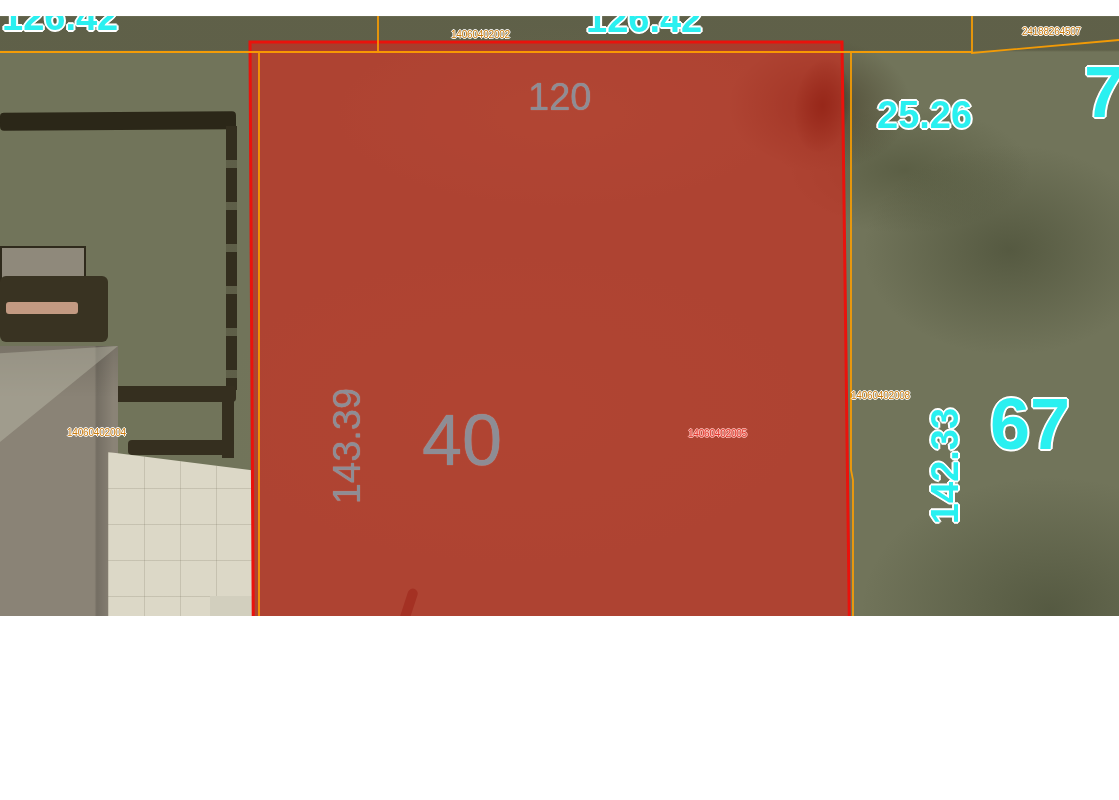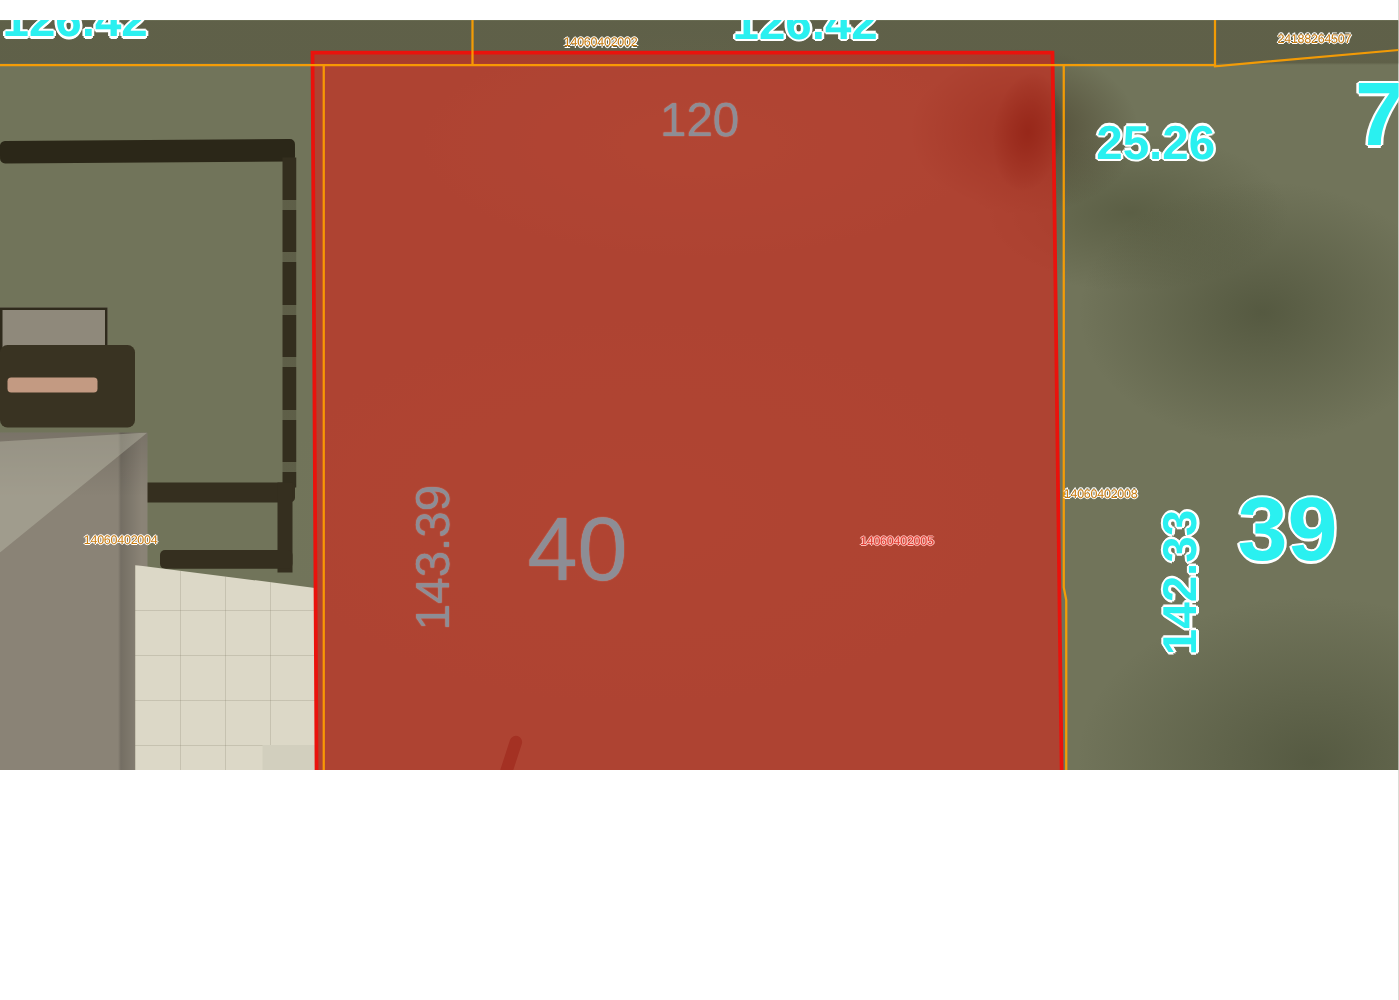--- a/index.html
+++ b/index.html
@@ -147,21 +147,21 @@
         <path d="M851,52 V470 L853,480 V758"></path>
         <path d="M0,766 L130,764 L240,765 L280,762 L588,762 L594,760 L922,758 L928,756 L1119,756"></path>
       </g>
     </svg>
 
     <div class="lbl lbl-cyan" style="left:2px;   top:-2px;">126.42</div>
     <div class="lbl lbl-cyan" style="left:586px; top:0px;">126.42</div>
     <div class="lbl lbl-cyan" style="left:877px; top:96px;">25.26</div>
     <div class="lbl lbl-cyan lbl-cyan-big" style="left:1084px; top:56px;">74</div>
     <div class="lbl lbl-cyan rot" style="left:880px; top:447px;">142.33</div>
-    <div class="lbl lbl-cyan lbl-cyan-big" style="left:990px; top:388px;">39</div>
+    <div class="lbl lbl-cyan lbl-cyan-big" style="left:990px; top:388px;">67</div>
 
     <div class="lbl lbl-gray" style="left:528px; top:78px;">120</div>
     <div class="lbl lbl-gray" style="left:515px; top:706px;">120</div>
     <div class="lbl lbl-gray rot" style="left:282px; top:427px;">143.39</div>
     <div class="lbl lbl-gray lbl-gray-big" style="left:422px; top:404px;">40</div>
 
     <div class="lbl lbl-id" style="left:451px;  top:30px;">14060402002</div>
     <div class="lbl lbl-id" style="left:1022px; top:27px;">24188264507</div>
     <div class="lbl lbl-id" style="left:67px;   top:428px;">14060402004</div>
     <div class="lbl lbl-id lbl-id-red" style="left:660px; top:429px;margin-left:28px;">14060402005</div>

